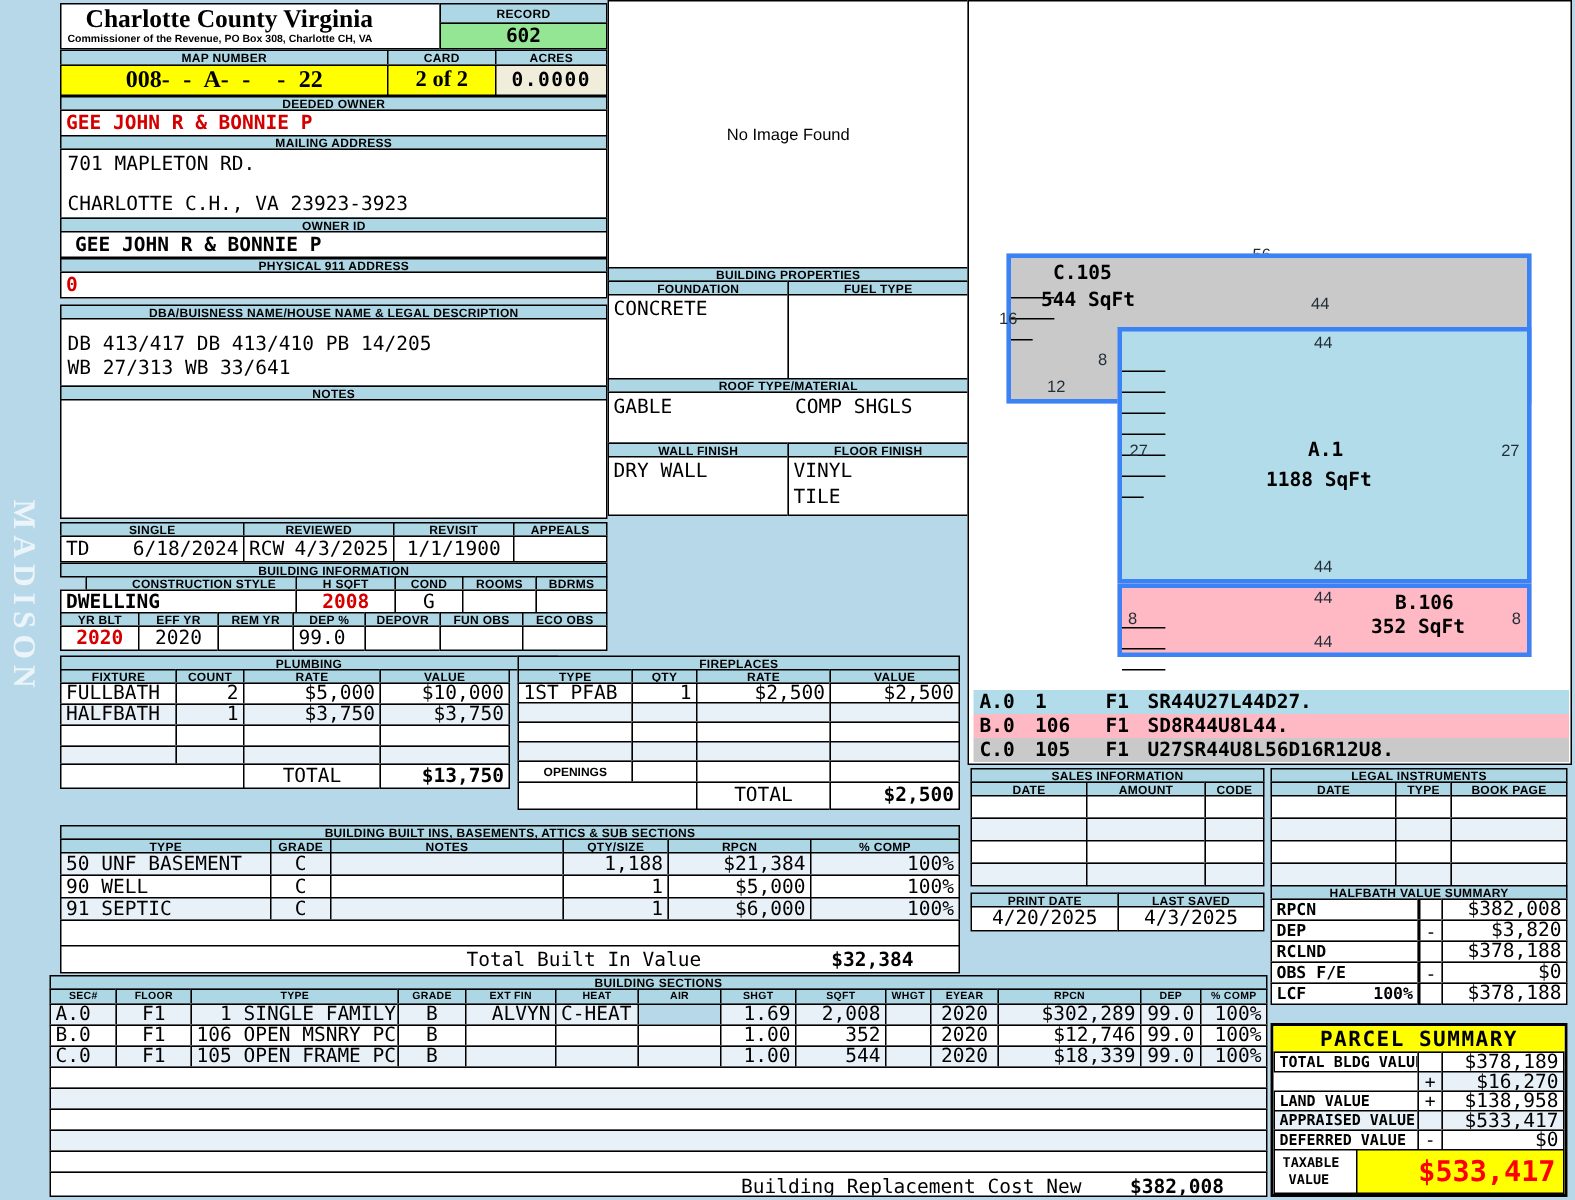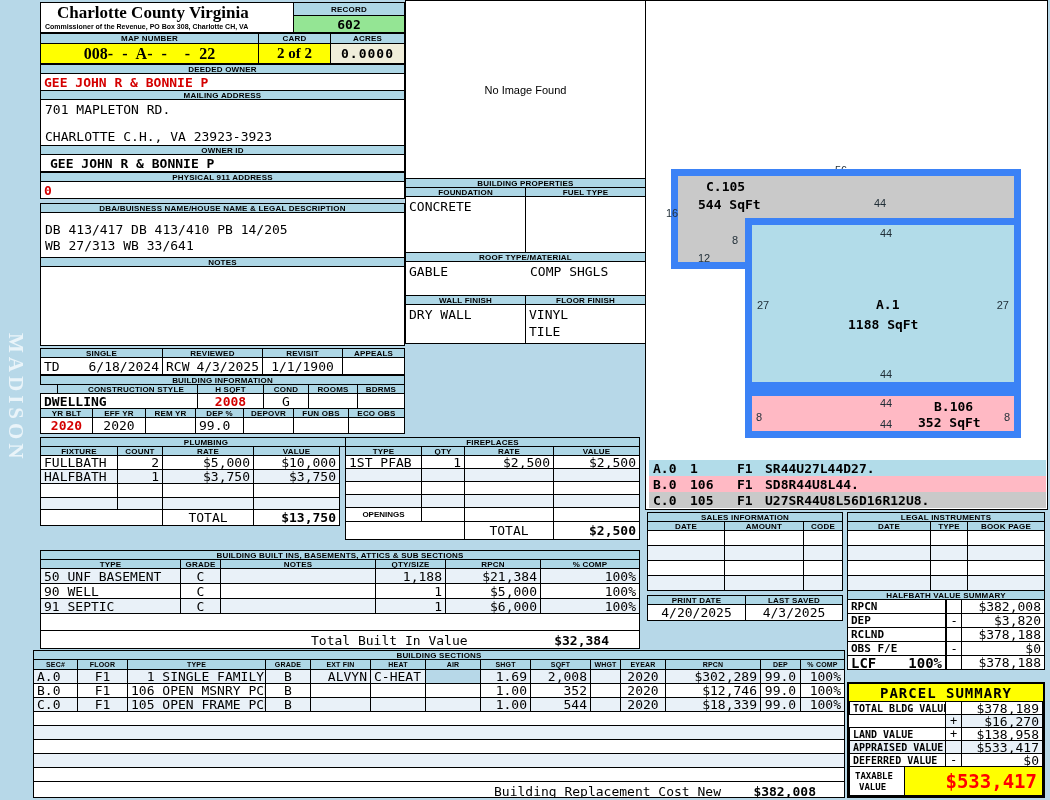--- a/index.html
+++ b/index.html
@@ -17,21 +17,21 @@
      font:12px "DejaVu Sans Mono",monospace;white-space:pre;overflow:hidden;padding:0 3px;}
   .c.ctr{justify-content:center;}
   .c.rt{justify-content:flex-end;}
   .c.fx{justify-content:space-between;}
   .c.blk{display:block;position:absolute;}
   .st{background:var(--stripe);}
   .b{font-weight:bold;}
   .red{color:var(--red);}
   .f13{font-size:13px;}
   .dim{position:absolute;font:11px "Liberation Sans",sans-serif;color:#1f2d36;white-space:nowrap;}
-  .sk{position:absolute;border:7px solid #3b82f6;}
+  .sk{position:absolute;border:3px solid #3b82f6;text-decoration:underline;}
   .sp{position:absolute;white-space:pre;}
   .vrow{position:absolute;font:bold 13px "DejaVu Sans Mono",monospace;white-space:pre;}
   .watermark{position:absolute;writing-mode:vertical-rl;font:bold 21px "Liberation Serif",serif;
      color:#eaf4f9;letter-spacing:4px;}
 </style>
 </head>
 <body>
 
 <div class="watermark" style="left:3px;top:333px;height:140px;">MADISON</div>
 
@@ -381,21 +381,21 @@
 <div class="c rt f13" style="left:961px;top:599px;width:84px;height:15px;">$382,008</div>
 <div class="c fx b" style="left:847px;top:613px;width:99px;height:15px;font-size:11px;"><span>DEP</span><span></span></div>
 <div class="c ctr" style="left:945px;top:613px;width:17px;height:15px;border-left:2px solid #000;">-</div>
 <div class="c rt f13" style="left:961px;top:613px;width:84px;height:15px;">$3,820</div>
 <div class="c fx b" style="left:847px;top:627px;width:99px;height:15px;font-size:11px;"><span>RCLND</span><span></span></div>
 <div class="c ctr" style="left:945px;top:627px;width:17px;height:15px;border-left:2px solid #000;"></div>
 <div class="c rt f13" style="left:961px;top:627px;width:84px;height:15px;">$378,188</div>
 <div class="c fx b" style="left:847px;top:641px;width:99px;height:15px;font-size:11px;"><span>OBS F/E</span><span></span></div>
 <div class="c ctr" style="left:945px;top:641px;width:17px;height:15px;border-left:2px solid #000;">-</div>
 <div class="c rt f13" style="left:961px;top:641px;width:84px;height:15px;">$0</div>
-<div class="c fx b" style="left:847px;top:655px;width:99px;height:15px;font-size:14px;"><span>LCF</span><span>100%</span></div>
+<div class="c fx b" style="left:847px;top:655px;width:99px;height:15px;font-size:11px;"><span>LCF</span><span>100%</span></div>
 <div class="c ctr" style="left:945px;top:655px;width:17px;height:15px;border-left:2px solid #000;"></div>
 <div class="c rt f13" style="left:961px;top:655px;width:84px;height:15px;">$378,188</div>
 
 <div class="sp" style="left:847px;top:682px;width:198px;height:116px;border:2px solid #000;background:#fff;"></div>
 <div class="c ctr b" style="left:849px;top:684px;width:194px;height:18px;background:var(--yellow);font:bold 14px 'DejaVu Sans Mono',monospace;letter-spacing:1px;border:none;border-bottom:1px solid #000;">PARCEL SUMMARY</div>
 <div class="c b" style="left:849px;top:701px;width:97px;height:14px;font-size:10px;">TOTAL BLDG VALUE</div>
 <div class="c ctr" style="left:945px;top:701px;width:17px;height:14px;"></div>
 <div class="c rt f13" style="left:961px;top:701px;width:82px;height:14px;">$378,189</div>
 <div class="c st b" style="left:849px;top:714px;width:97px;height:14px;font-size:14px;margin-top:31px;">OBLDG VALUE</div>
 <div class="c st ctr" style="left:945px;top:714px;width:17px;height:14px;">+</div>

